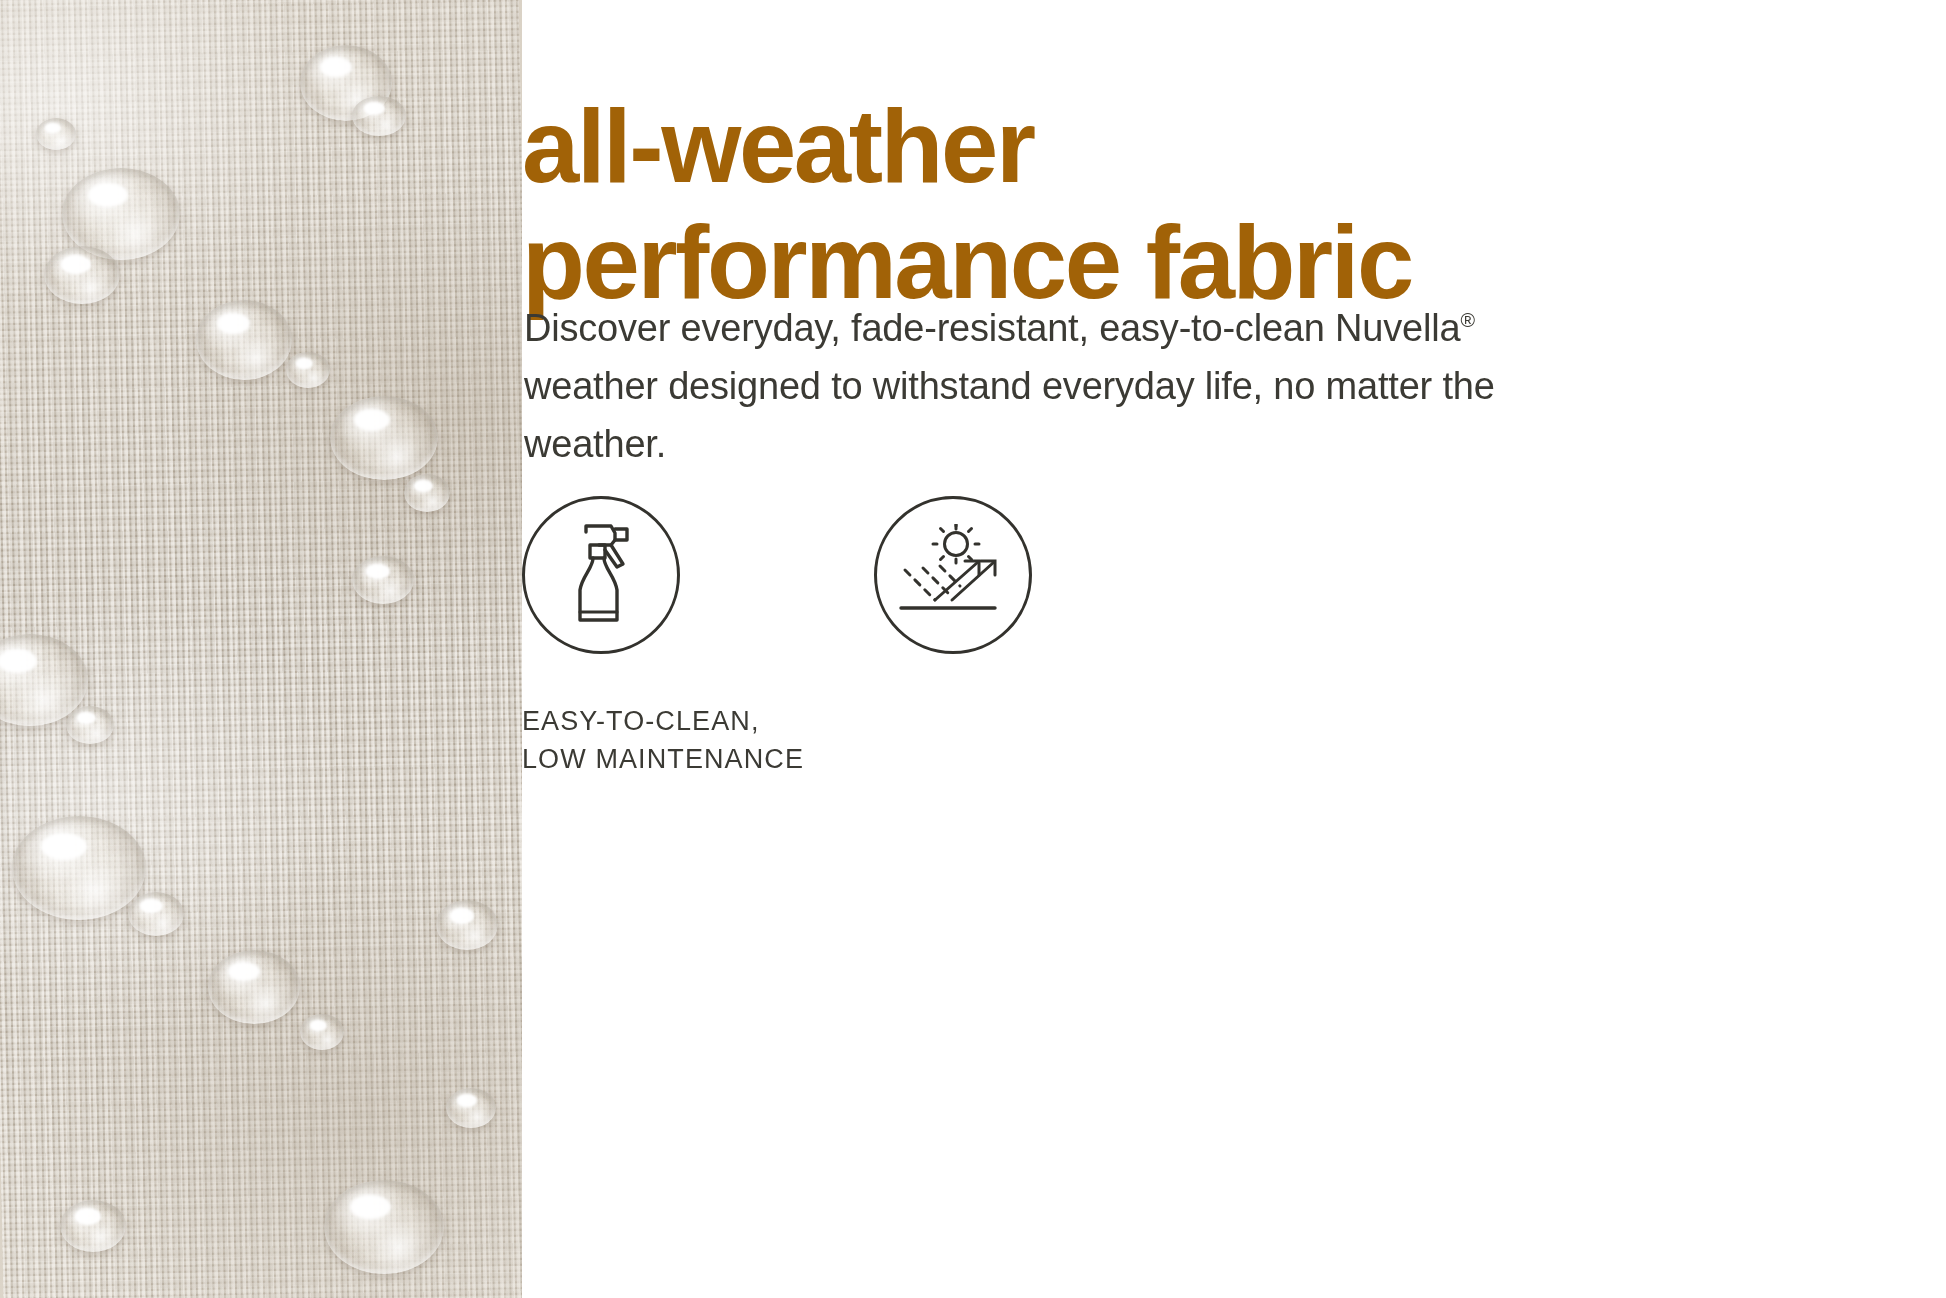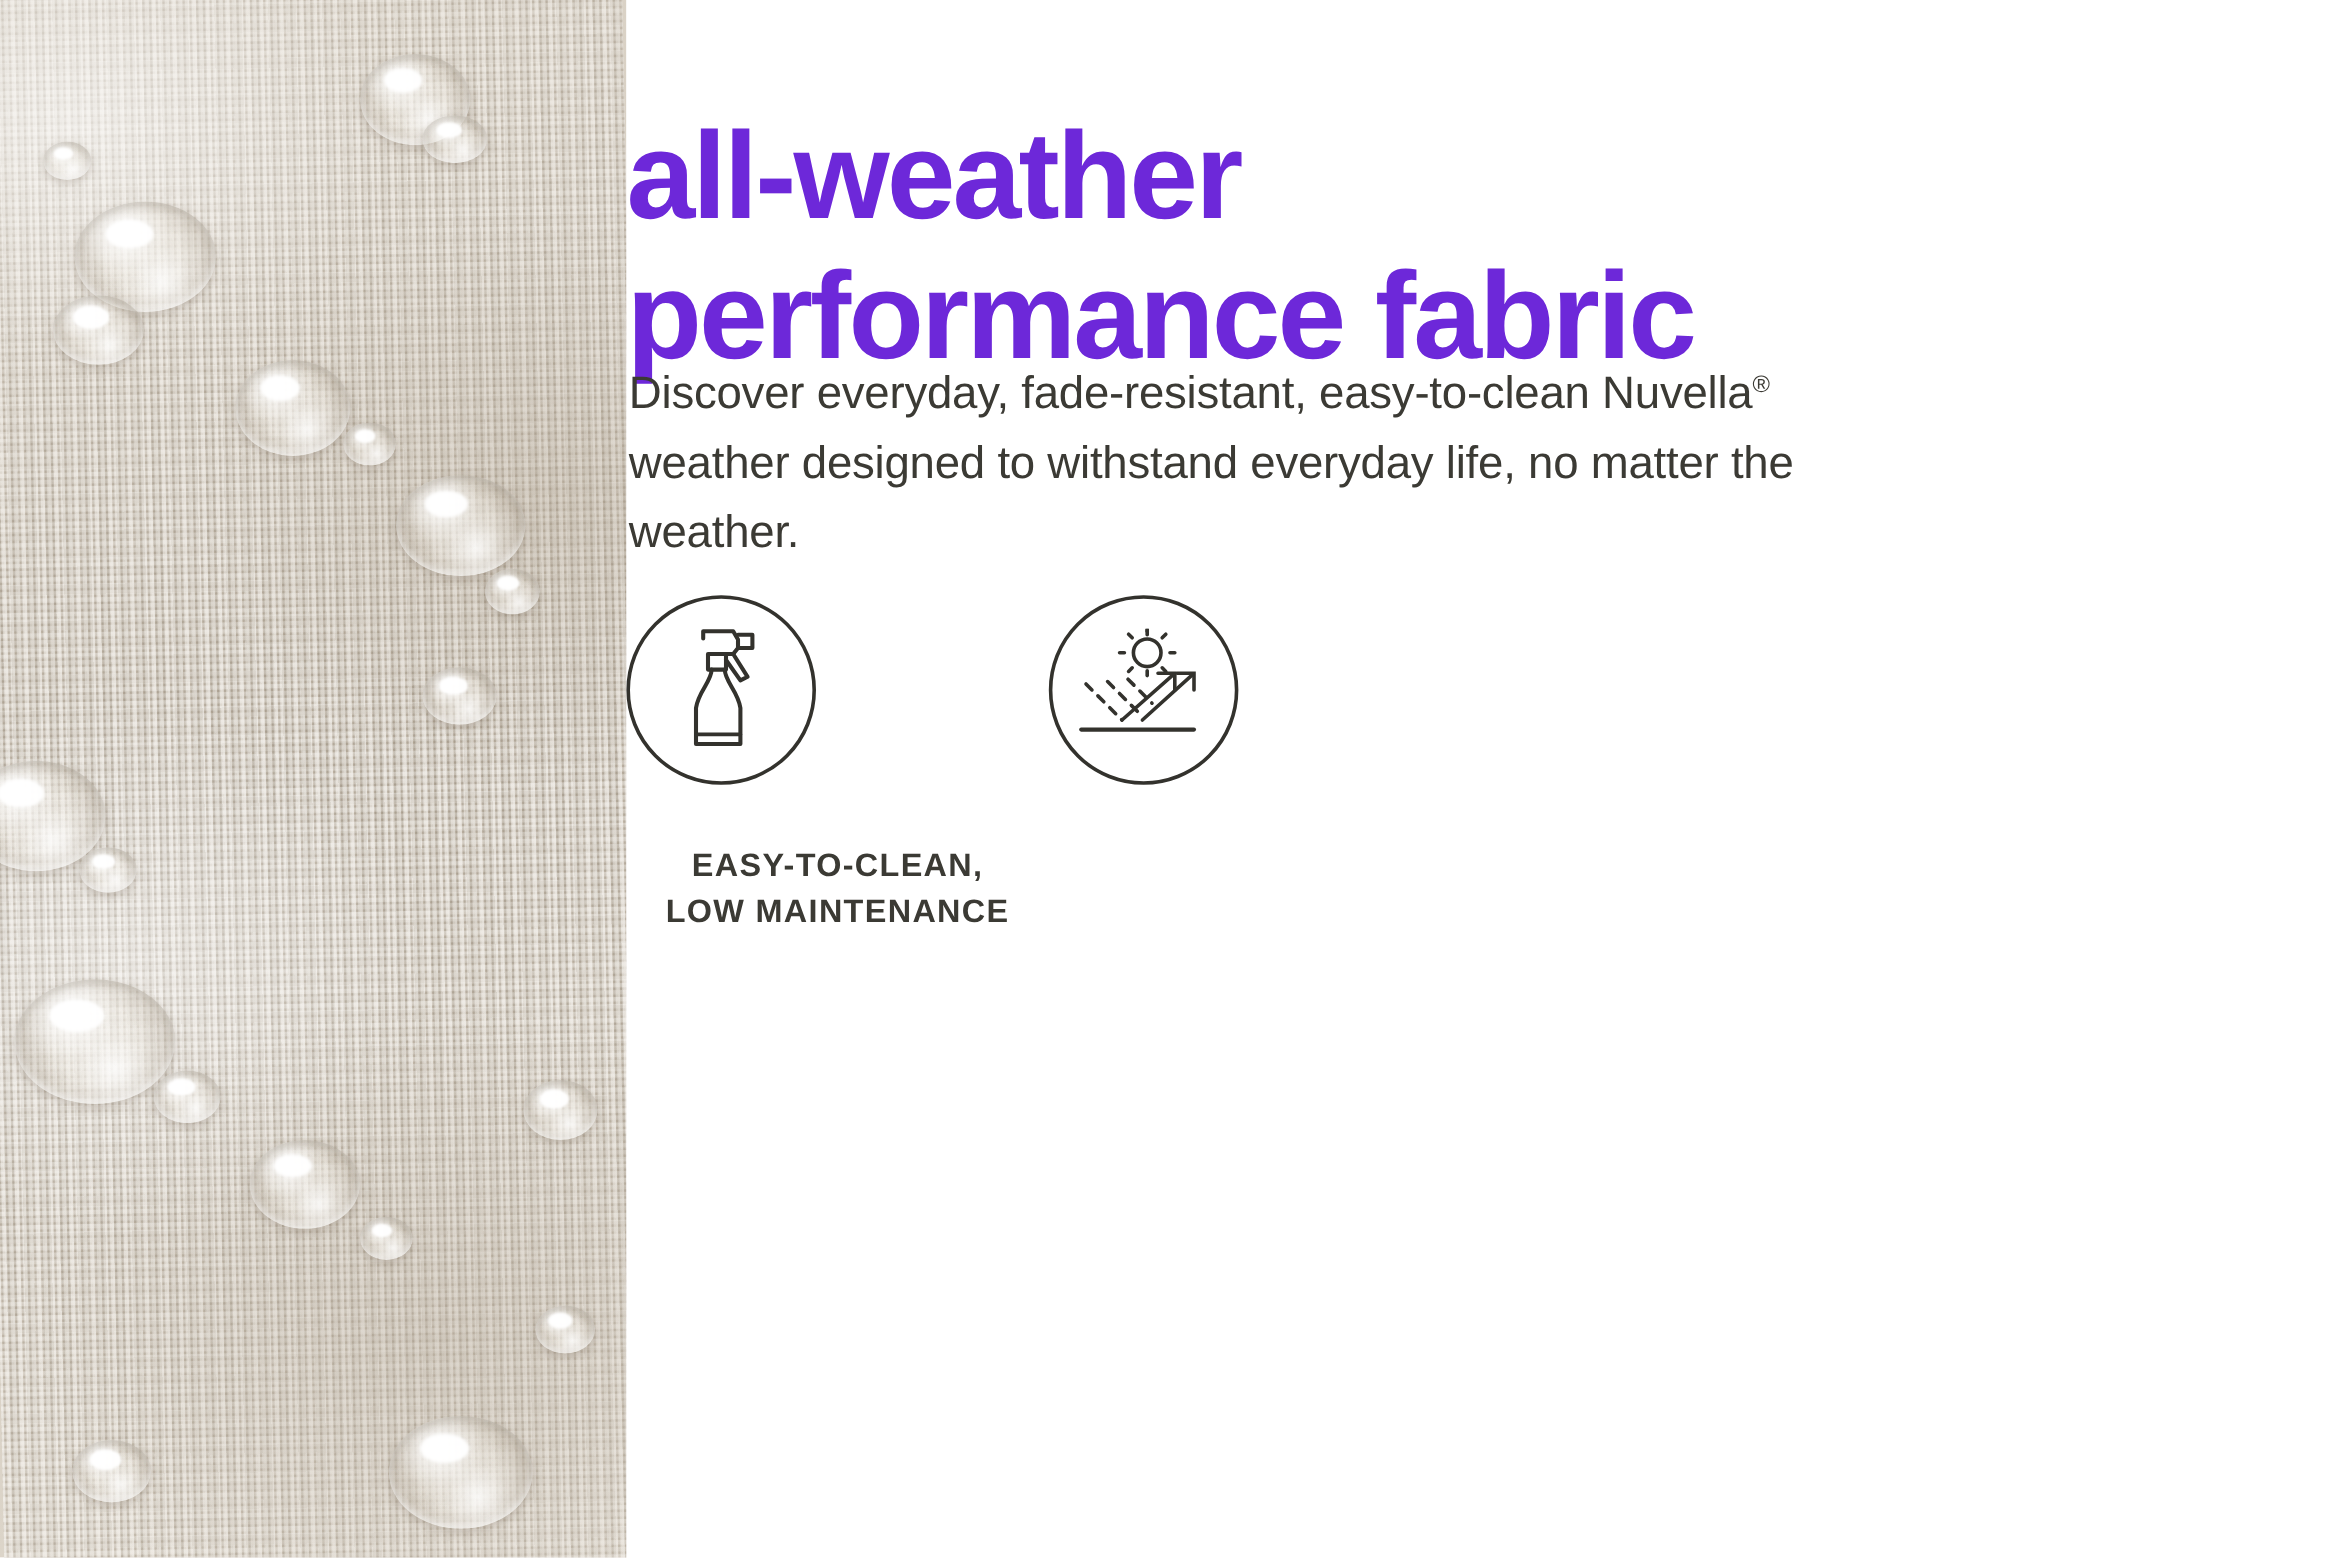--- a/index.html
+++ b/index.html
@@ -115,21 +115,21 @@
     flex: 1 1 auto;
     position: relative;
     background: #ffffff;
   }
 
   .headline {
     position: absolute;
     left: 0;
     top: 20px;
     width: 1400px;
-    color: #6d28d9;
+    color: #a16207;
     font-size: 103px;
     line-height: 1.13;
     font-weight: 700;
     letter-spacing: -2.4px;
     white-space: pre-line;
   }
 
   .subcopy {
     position: absolute;
     left: 2px;
@@ -170,25 +170,24 @@
     align-items: center;
     justify-content: center;
     box-sizing: border-box;
   }
   .icon-circle svg { display: block; }
 
   .feature-label {
     margin-top: 48px;
     color: #3b3a34;
     font-size: 27px;
-    font-weight: 700;
+    font-weight: 400;
     line-height: 1.42;
     letter-spacing: 1.1px;
     white-space: pre-line;
-    text-align: center;
   }
 </style>
 </head>
 <body>
 
 <div class="banner">
 
   <div class="photo-panel">
     <div class="weave"></div>
     <div class="weave-coarse"></div>

